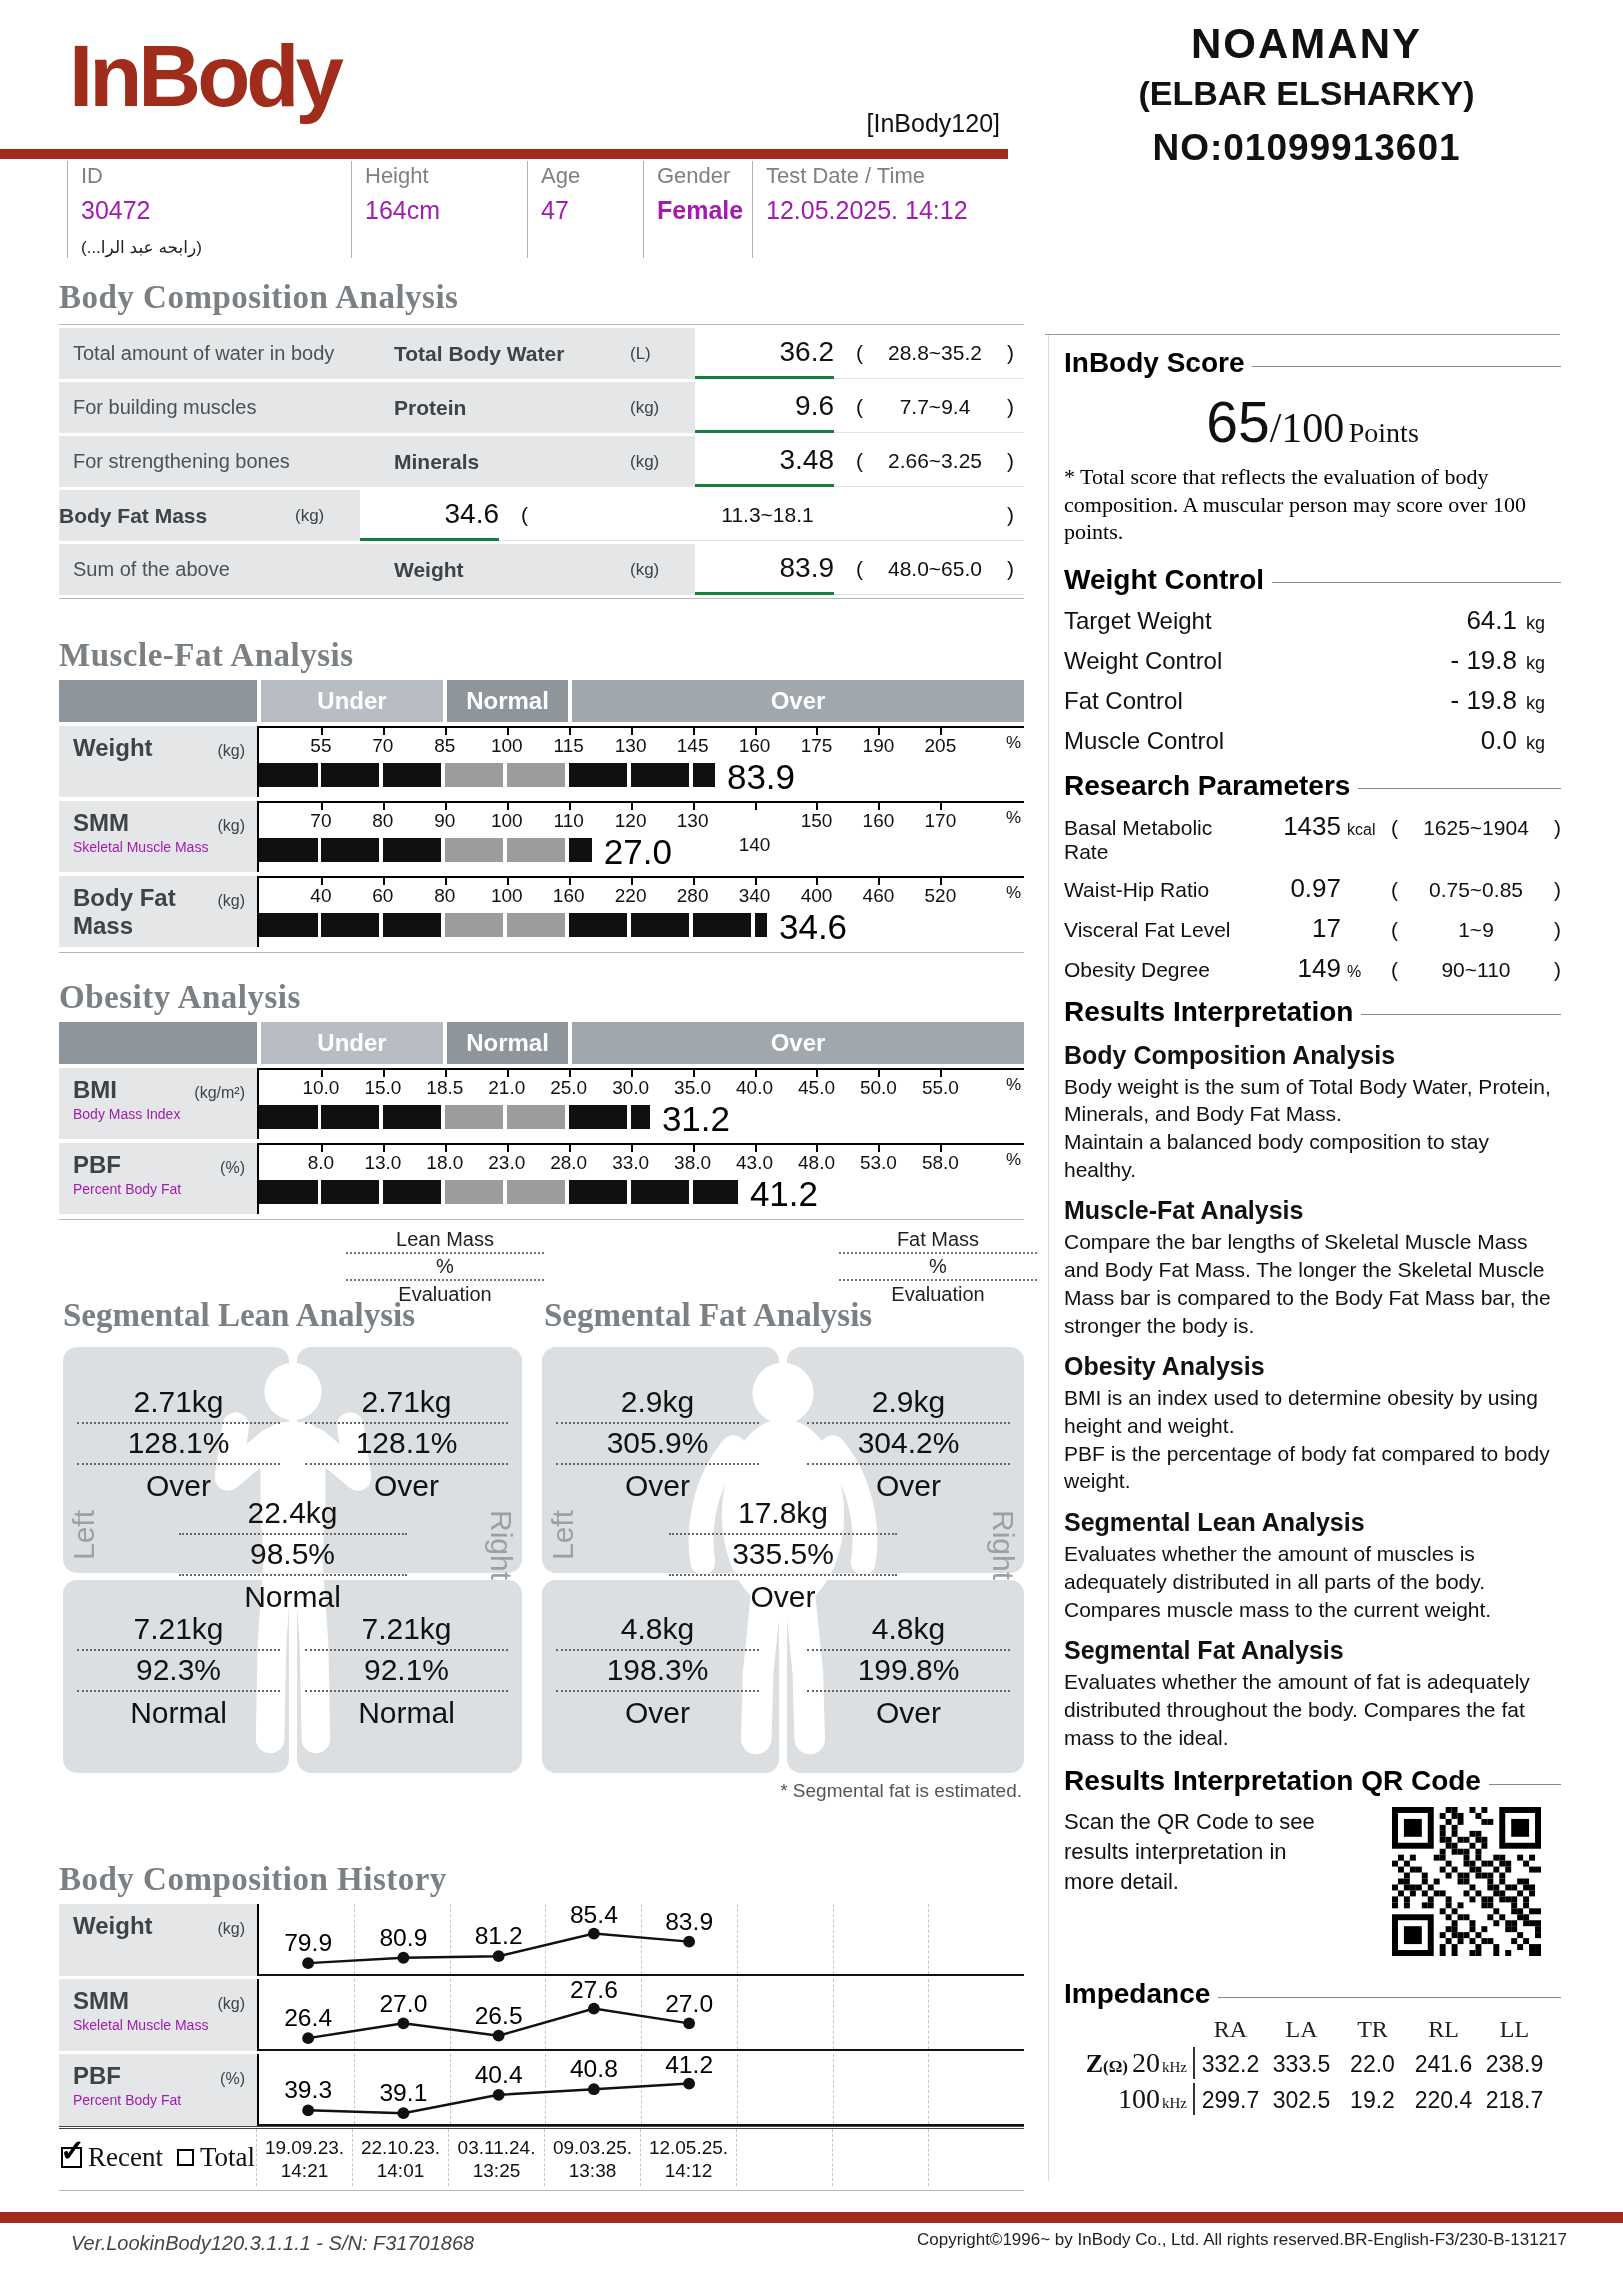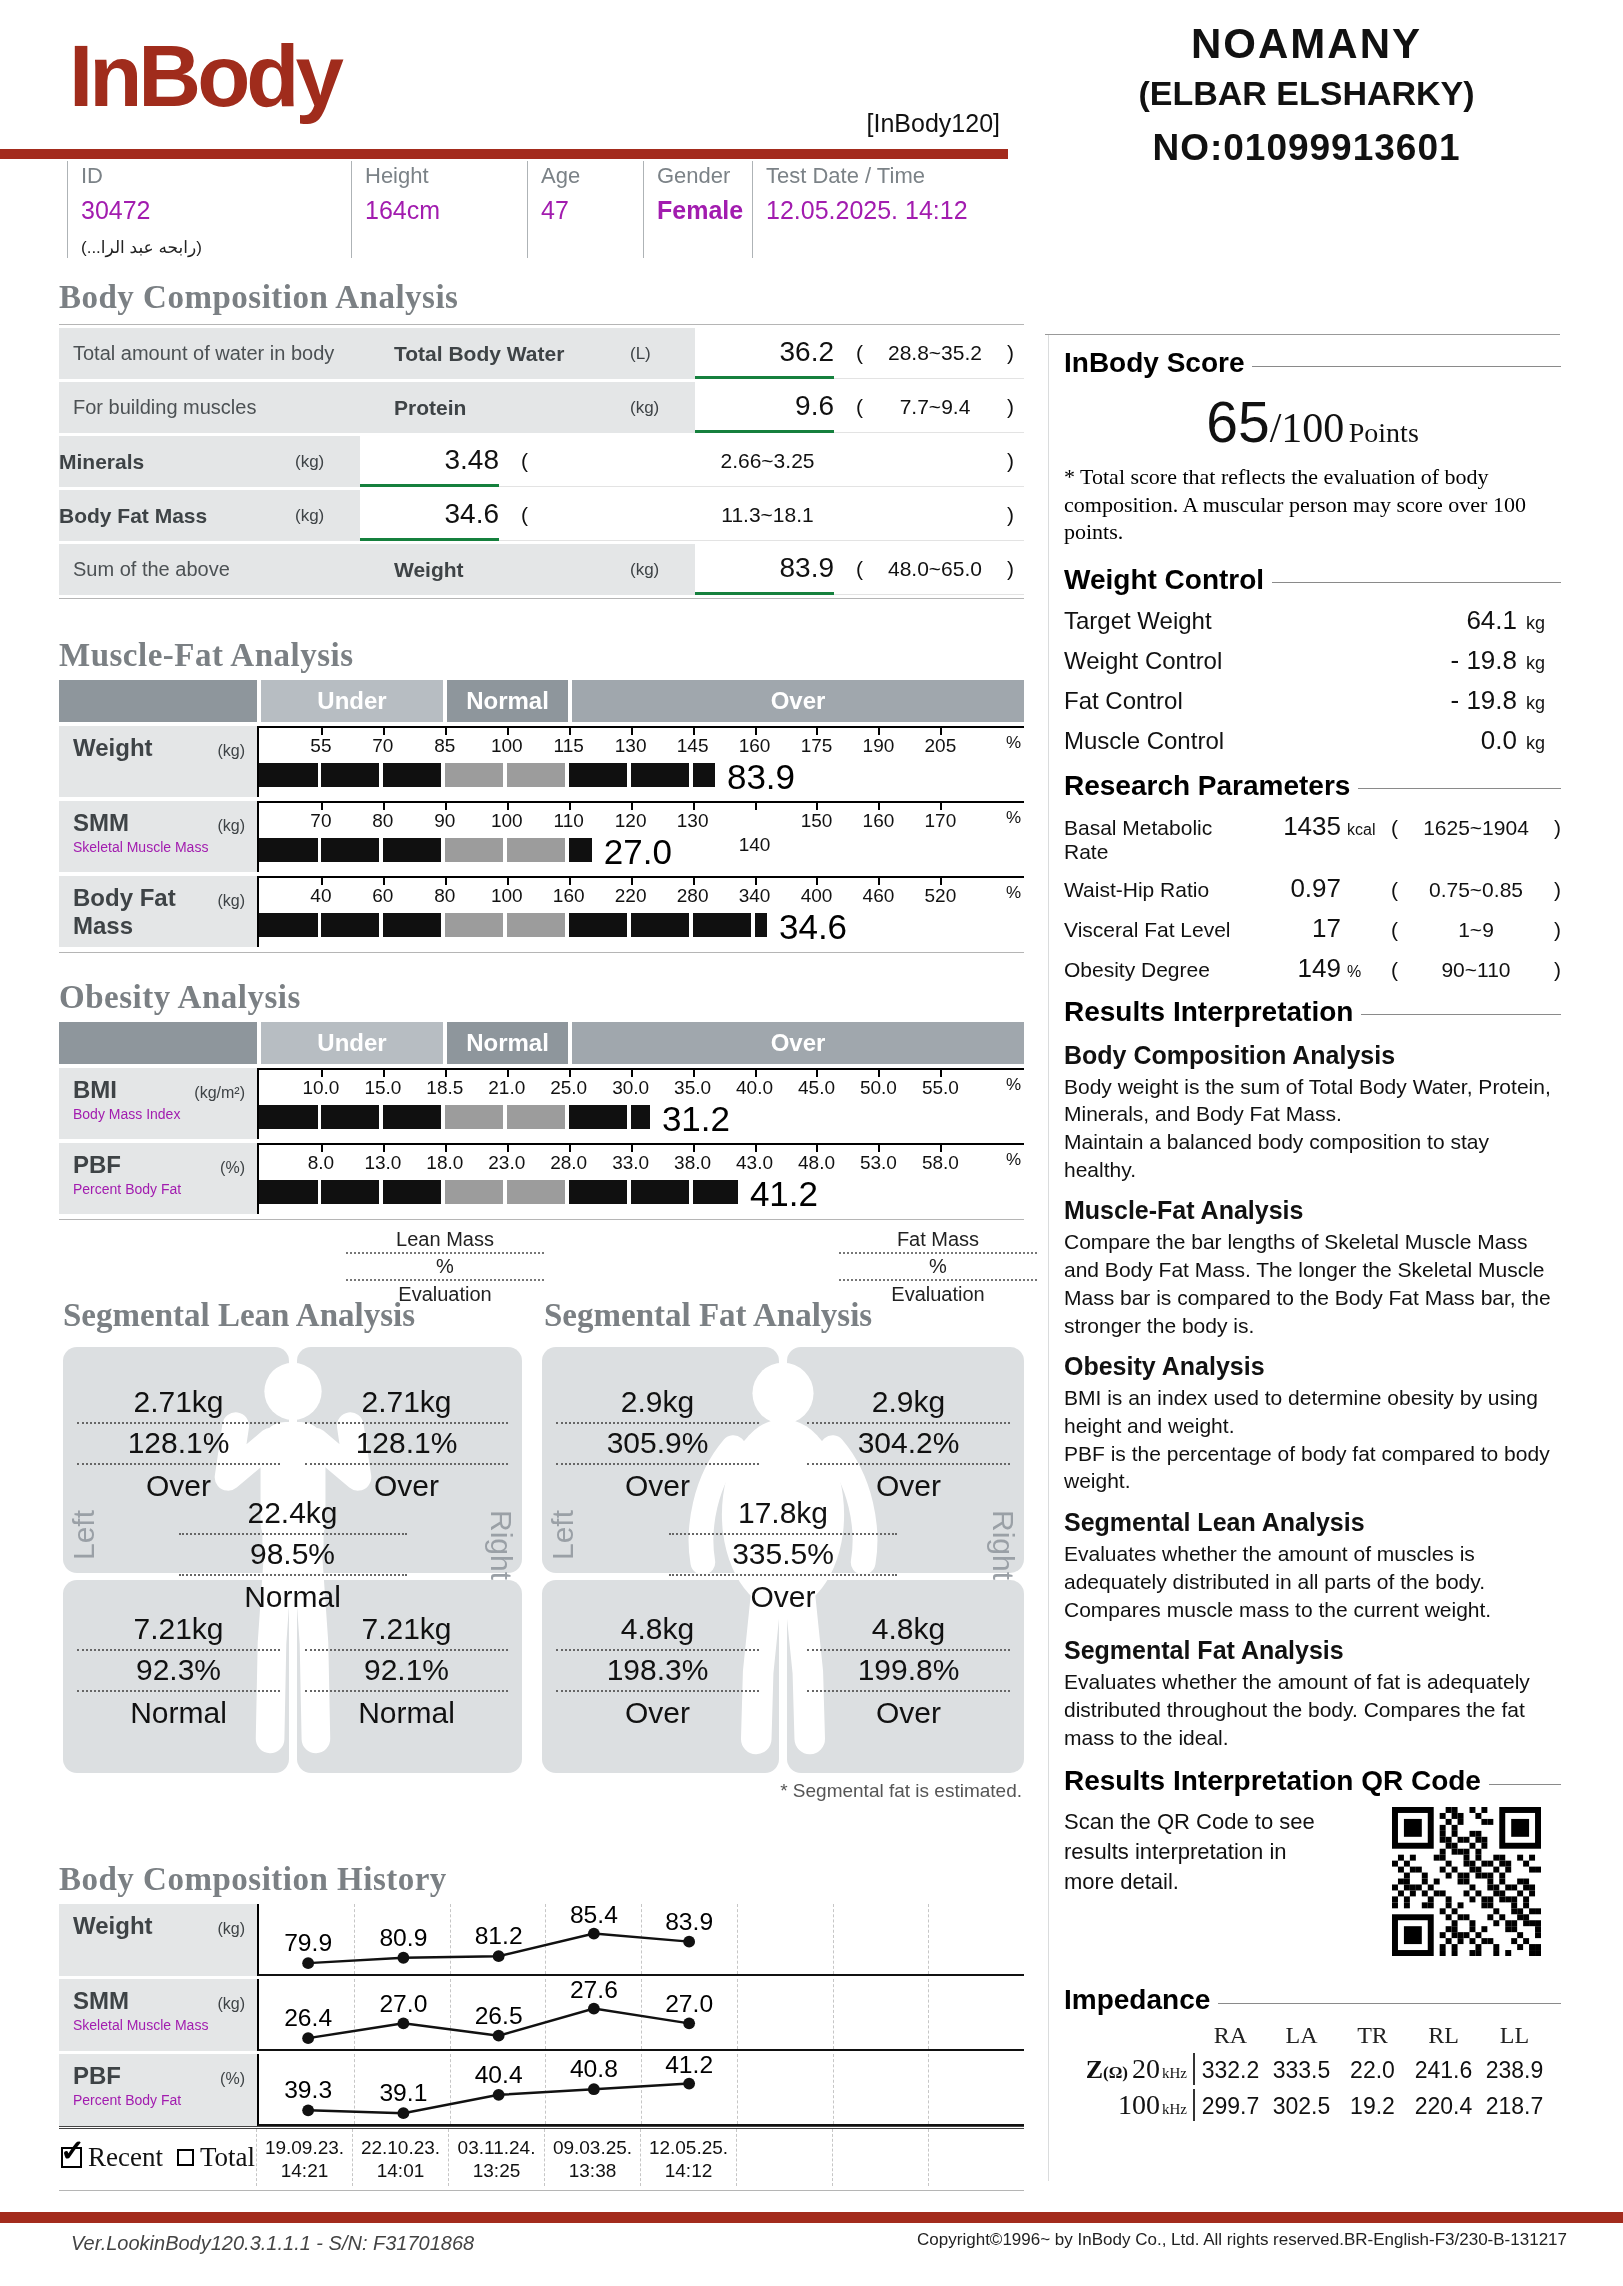--- a/index.html
+++ b/index.html
@@ -116,21 +116,21 @@
   .rp-val{width:93px;text-align:right;font-size:26px;}
   .rp-unit{width:50px;font-size:16px;padding-left:6px;box-sizing:border-box;}
   .rp-range{width:170px;display:flex;font-size:21px;}
   .rp-range .rr-mid{flex:1;text-align:center;}
   .ri-head{font-size:25px;font-weight:bold;margin-top:13px;}
   .ri-text{font-size:21px;line-height:1.32;margin-top:3px;white-space:pre-line;}
   .qr-title{margin-top:14px;}
   .qr-row{display:flex;margin-top:10px;}
   .qr-text{width:297px;font-size:22px;line-height:1.35;white-space:pre-line;}
   .qr-holder{margin-left:auto;margin-right:20px;}
-  .imp-title{margin-top:24px;}
+  .imp-title{margin-top:18px;}
   .imp-table{margin-top:6px;}
   .imp-head{display:flex;font-family:"Liberation Serif",serif;font-size:24px;color:#222;}
   .imp-spacer{width:131px;}
   .imp-col{width:71px;text-align:center;}
   .imp-row{display:flex;align-items:baseline;margin-top:4px;}
   .imp-lab{width:131px;display:flex;justify-content:flex-end;align-items:baseline;
            border-right:2px solid #333;padding-right:6px;box-sizing:border-box;font-family:"Liberation Serif",serif;}
   .imp-z{font-weight:bold;font-size:26px;} .imp-zu{font-size:17px;font-weight:bold;margin-right:4px;}
   .imp-freq{font-size:28px;} .imp-khz{font-size:15px;margin-left:2px;}
   .imp-v{width:71px;text-align:center;font-size:23px;}
@@ -198,20 +198,21 @@
           <div class="bc-name">Protein</div>
           <div class="bc-unit">(kg)</div>
           <div class="bc-val">9.6</div>
           <div class="bc-range">
             <span class="bc-par">(</span>
             <span class="bc-rtext">7.7~9.4</span>
             <span class="bc-par2">)</span>
           </div>
         </div>
         <div class="bc-row">
+          <div class="bc-desc">For strengthening bones</div>
           <div class="bc-name">Minerals</div>
           <div class="bc-unit">(kg)</div>
           <div class="bc-val">3.48</div>
           <div class="bc-range">
             <span class="bc-par">(</span>
             <span class="bc-rtext">2.66~3.25</span>
             <span class="bc-par2">)</span>
           </div>
         </div>
         <div class="bc-row">

